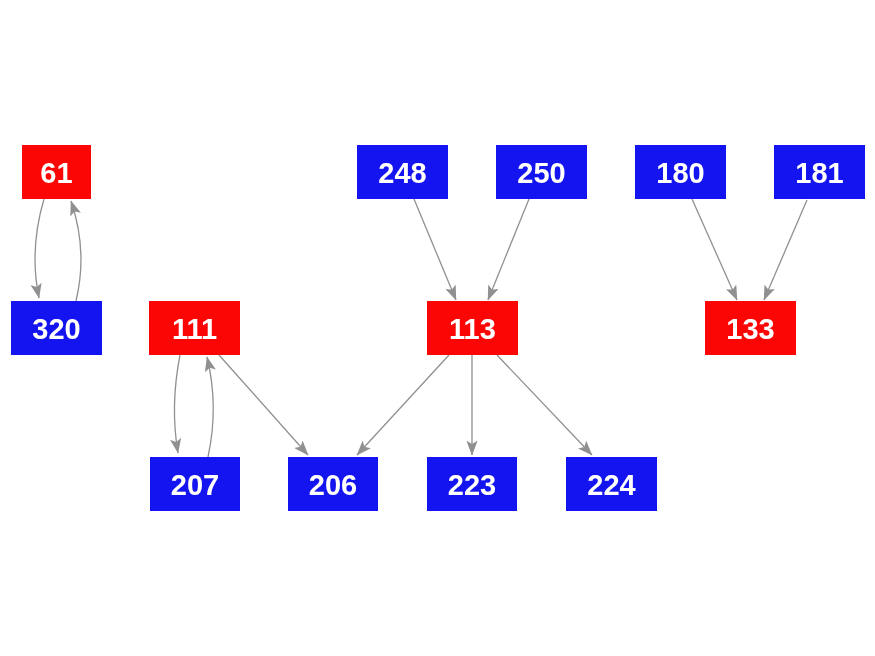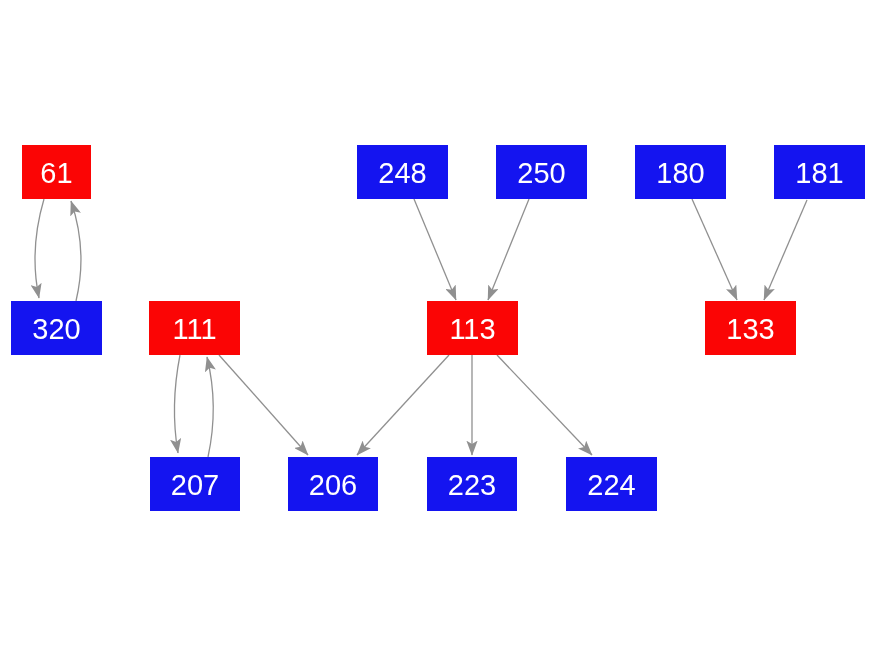--- a/index.html
+++ b/index.html
@@ -7,20 +7,21 @@
     padding: 0;
     width: 875px;
     height: 656px;
     overflow: hidden;
     font-family: "Liberation Sans", sans-serif;
   }
   #graph-wrap {
     width: 875px;
     height: 656px;
     background: var(--bg, #ffffff);
+    font-weight: bold;
   }
   .edge {
     fill: none;
     stroke: var(--edge-color, #909090);
     stroke-width: 1.3;
   }
   #arrowhead-shape {
     fill: var(--edge-color, #909090);
     stroke: none;
   }

